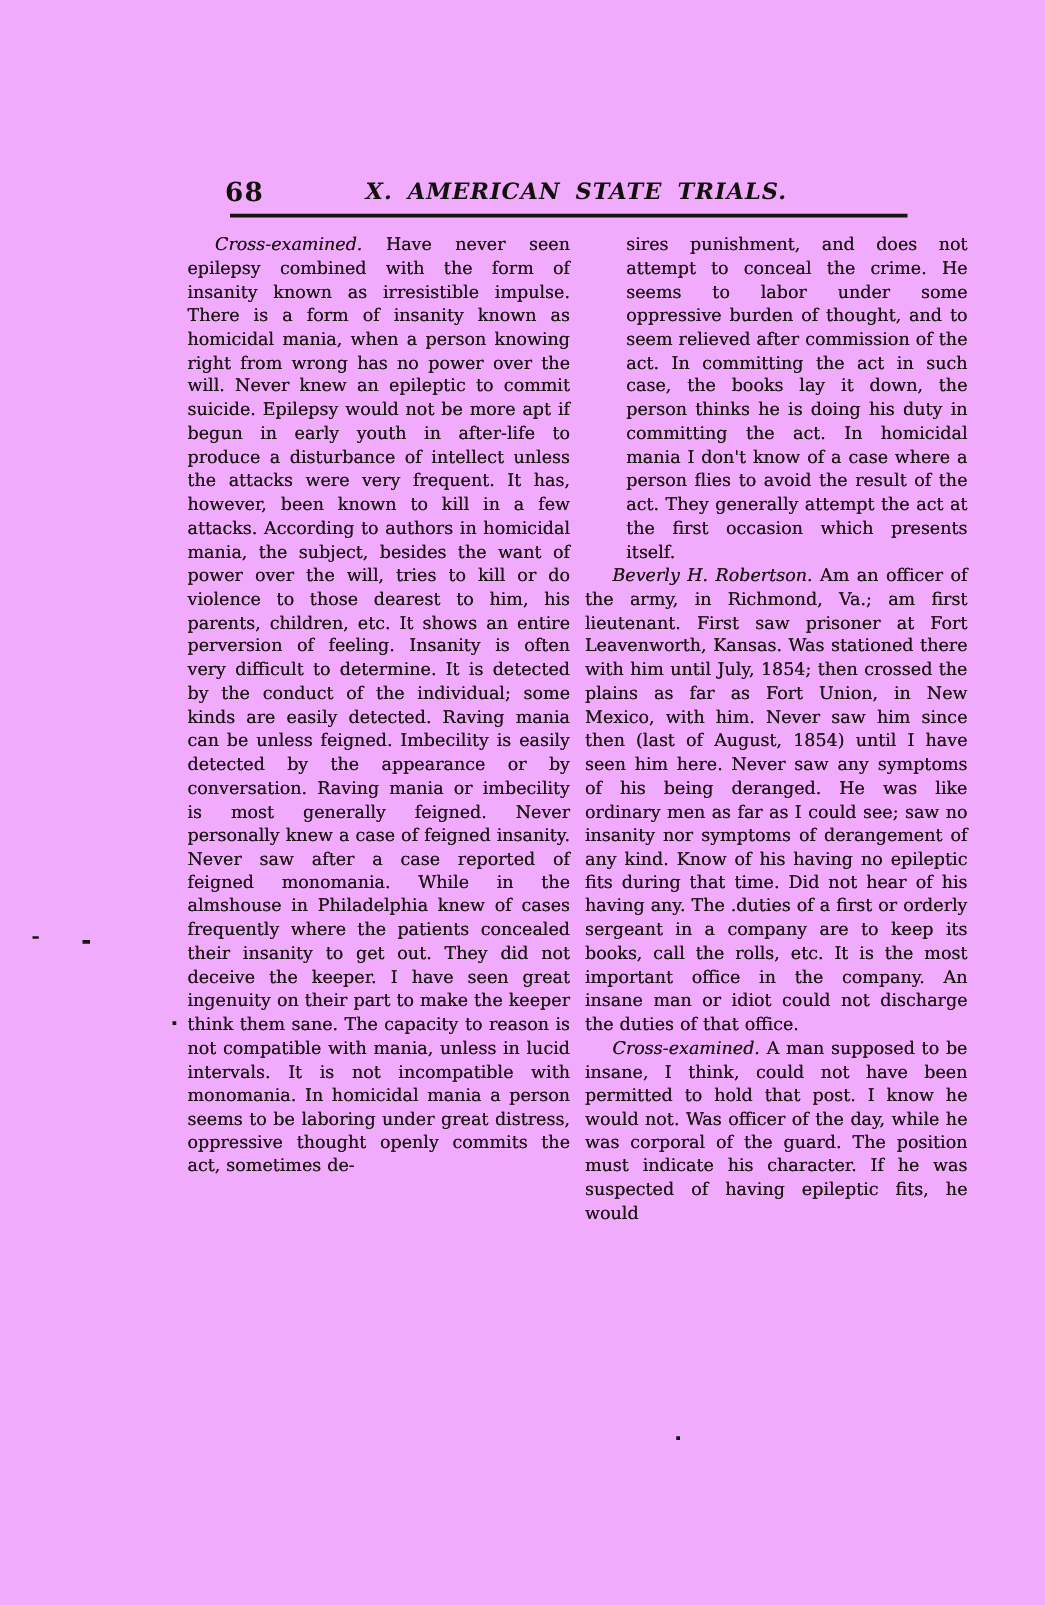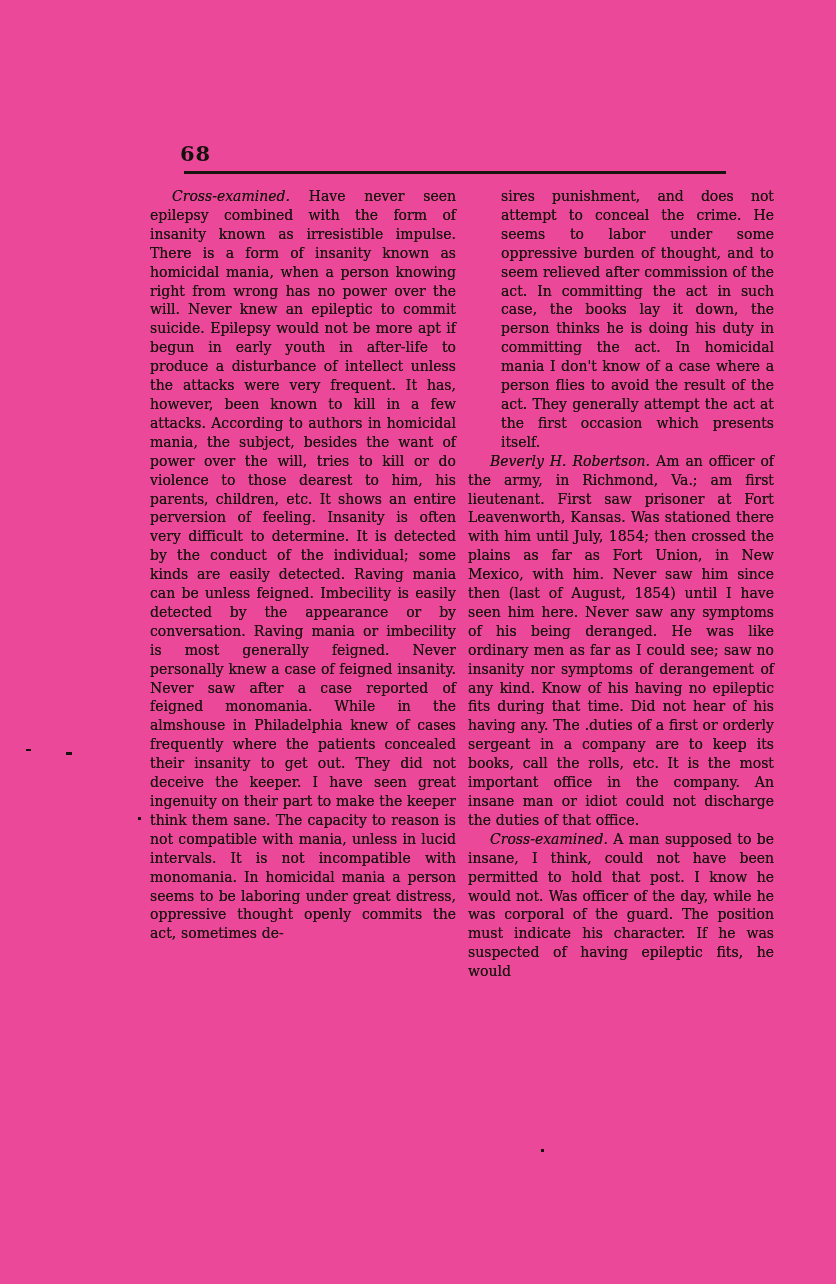--- a/index.html
+++ b/index.html
@@ -9,21 +9,21 @@
   body {
     width: 836px;
     height: 1284px;
     position: relative;
     background: #fdfdfb;
     overflow: hidden;
   }
   .page {
     position: absolute;
     inset: 0;
-    background: #ec4899;
+    background: #f0abfc;
     color: #17130e;
     font-family: "DejaVu Serif", "Liberation Serif", serif;
   }
   .page-number {
     position: absolute;
     left: 180px;
     top: 141px;
     font-size: 21px;
     font-weight: 700;
     letter-spacing: 1px;
@@ -89,20 +89,21 @@
   .artifact.a3 { left: 138px; top: 817px;  width: 3px; height: 3px; }
   .artifact.a4 { left: 541px; top: 1149px; width: 3px; height: 3px; }
 </style>
 </head>
 <body>
 
 <div class="page">
 
   <div class="page-number">68</div>
 
+  <div class="running-title">X. AMERICAN STATE TRIALS.</div>
 
   <div class="header-rule"></div>
 
   <main class="columns">
 
     <div class="col">
       <p><i class="lead">Cross-examined.</i> <span>Have never seen epilepsy combined with the form of insanity known as irresistible impulse. There is a form of insanity known as homicidal mania, when a person knowing right from wrong has no power over the will. Never knew an epileptic to commit suicide. Epilepsy would not be more apt if begun in early youth in after-life to produce a disturbance of intellect unless the attacks were very frequent. It has, however, been known to kill in a few attacks. According to authors in homicidal mania, the subject, besides the want of power over the will, tries to kill or do violence to those dearest to him, his parents, children, etc. It shows an entire perversion of feeling. Insanity is often very difficult to determine. It is detected by the conduct of the individual; some kinds are easily detected. Raving mania can be unless feigned. Imbecility is easily detected by the appearance or by conversation. Raving mania or imbecility is most generally feigned. Never personally knew a case of feigned insanity. Never saw after a case reported of feigned monomania. While in the almshouse in Philadelphia knew of cases frequently where the patients concealed their insanity to get out. They did not deceive the keeper. I have seen great ingenuity on their part to make the keeper think them sane. The capacity to reason is not compatible with mania, unless in lucid intervals. It is not incompatible with monomania. In homicidal mania a person seems to be laboring under great distress, oppressive thought openly commits the act, sometimes de-</span></p>
     </div>
 
     <div class="col">

